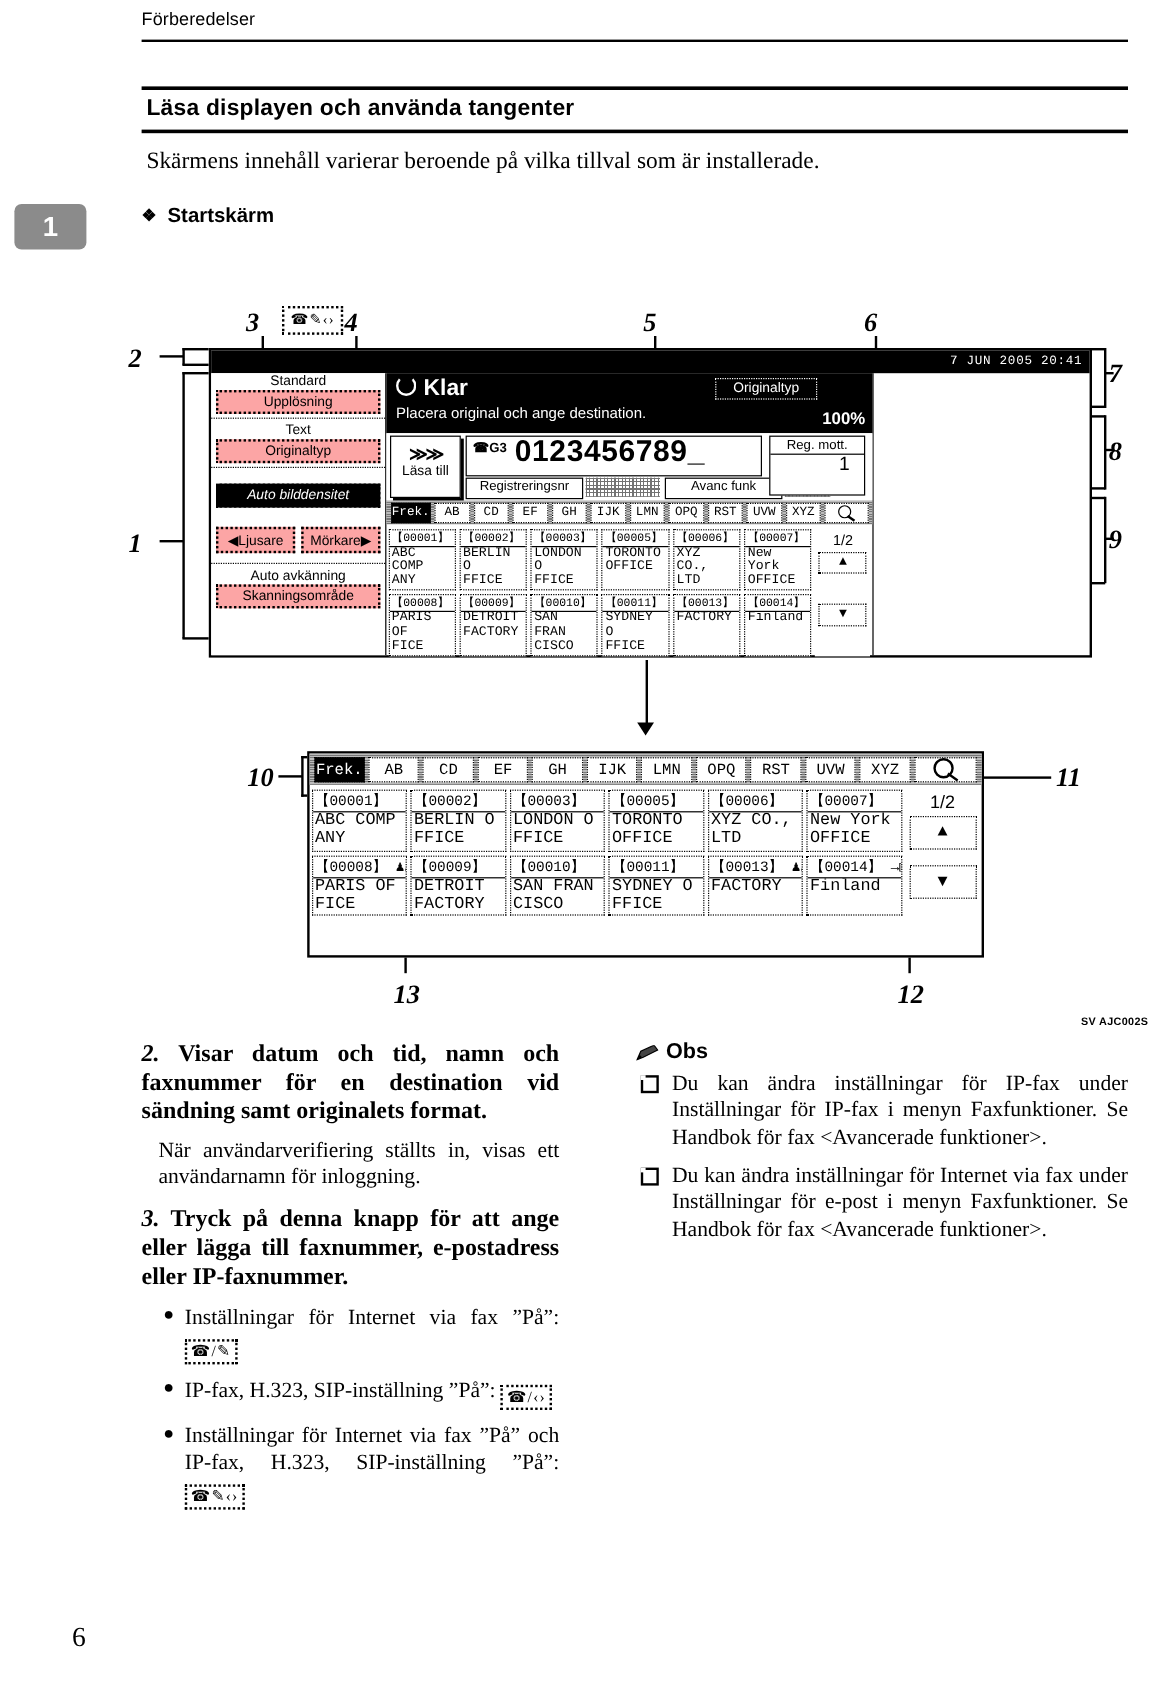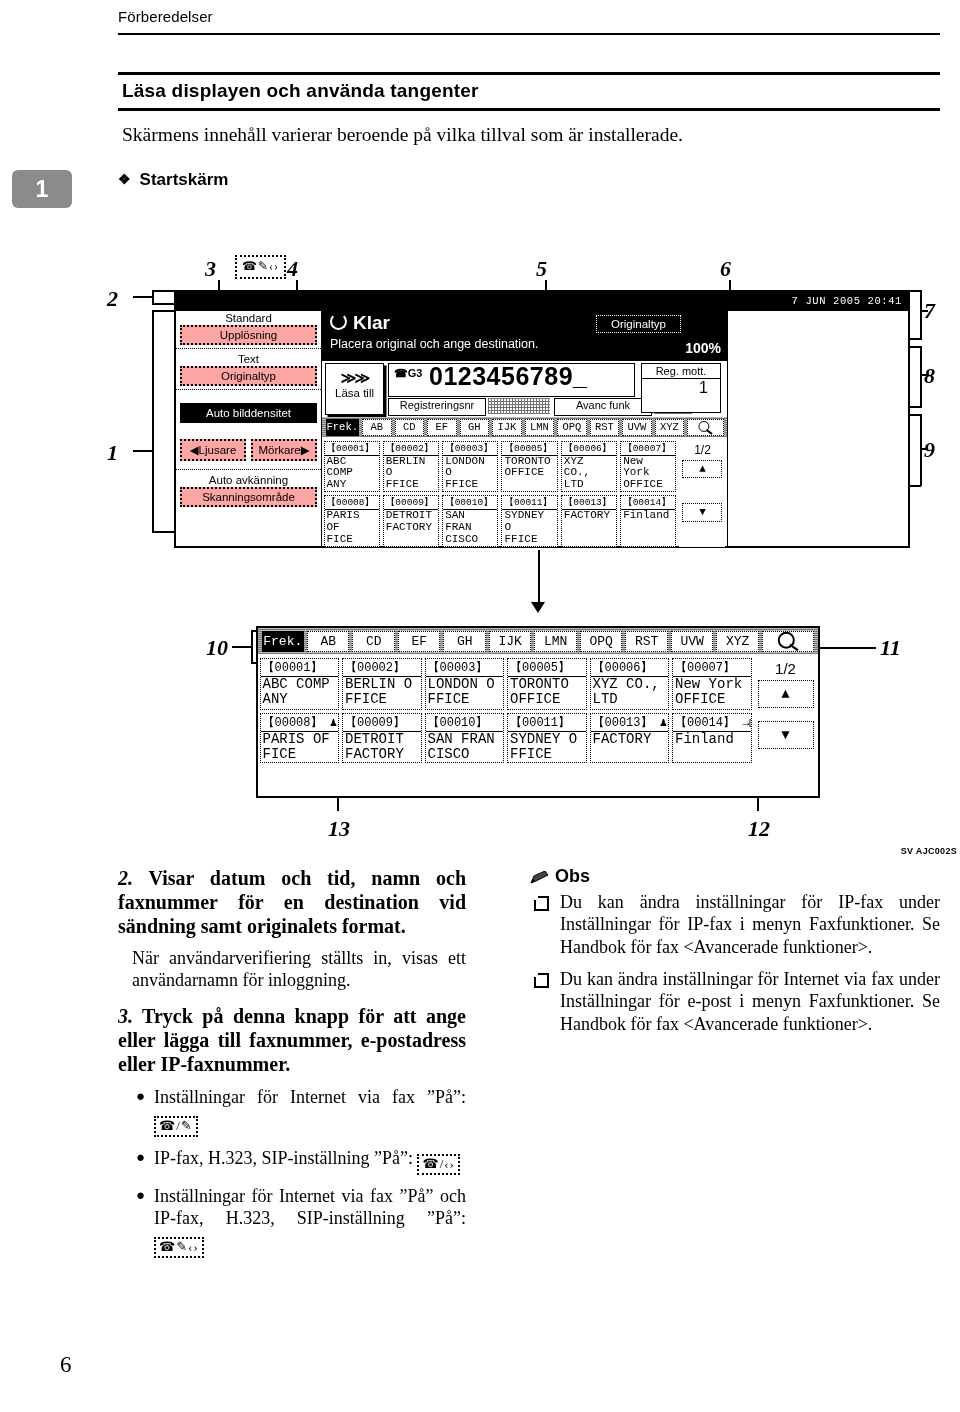--- a/index.html
+++ b/index.html
@@ -225,21 +225,21 @@
       <span class="dt">7 JUN  2005 20:41</span>
     </div>
 
     <div class="lcol">
       <div class="lbl">Standard</div>
       <div class="btn dot" style="margin:0 4px;">Upplösning</div>
       <div class="sep"></div>
       <div class="lbl">Text</div>
       <div class="btn dot" style="margin:0 4px;">Originaltyp</div>
       <div class="sep"></div>
-      <div class="btn inv" style="margin:13px 4px;">Auto bilddensitet</div>
+      <div class="btn inv" style="margin:13px 4px;font-style:italic;">Auto bilddensitet</div>
       <div style="display:flex;gap:5px;margin:16px 4px 0;">
         <div class="btn dot" style="flex:1;">◀Ljusare</div>
         <div class="btn dot" style="flex:1;">Mörkare▶</div>
       </div>
       <div class="sep" style="margin-top:8px;"></div>
       <div class="lbl">Auto avkänning</div>
       <div class="btn dot" style="margin:0 4px;">Skanningsområde</div>
     </div>
 
     <div class="ccol">

